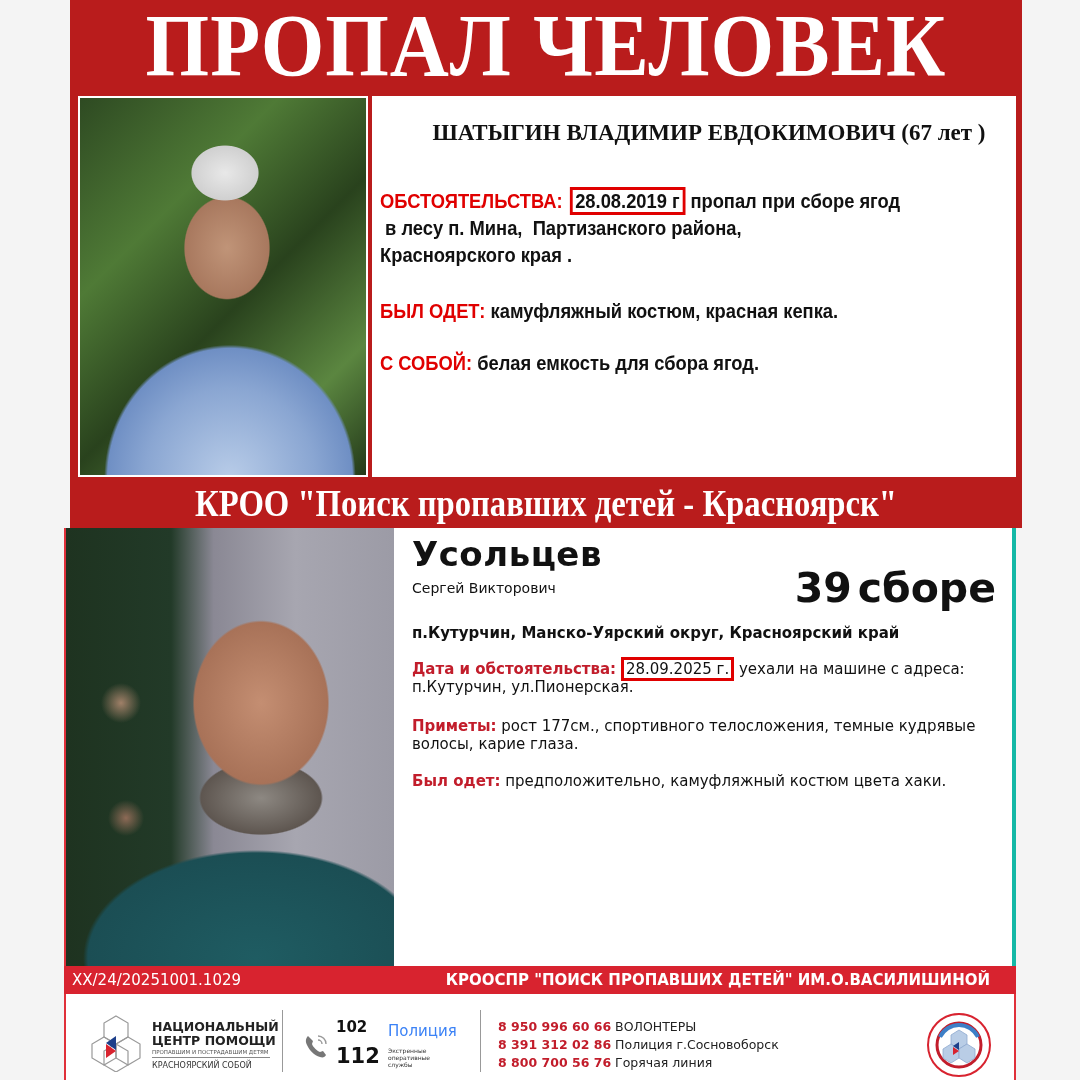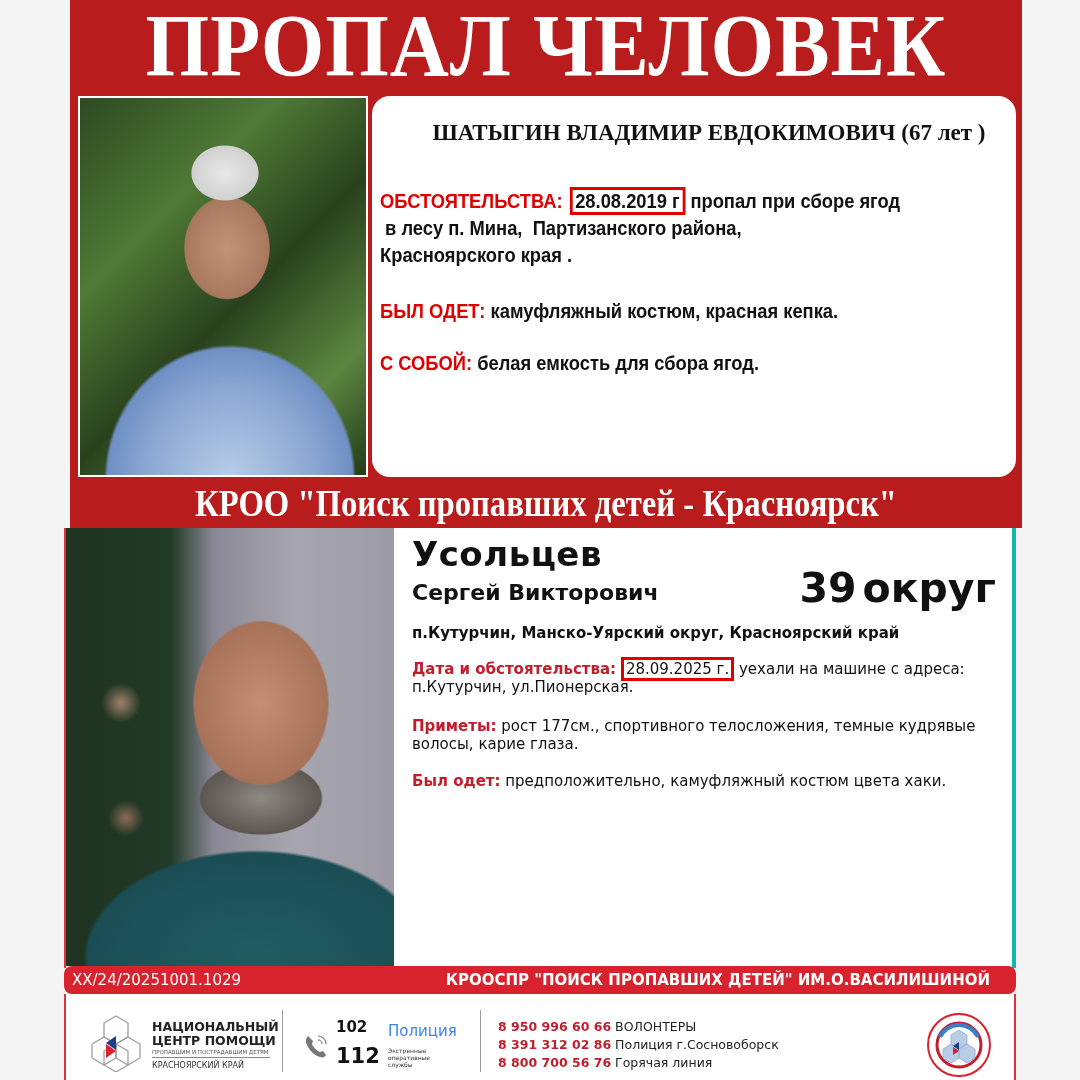--- a/index.html
+++ b/index.html
@@ -22,21 +22,20 @@
     border: 2px solid #fff; overflow: hidden;
     background:
       radial-gradient(ellipse 55px 45px at 145px 75px, #e8e8e8 0%, #d0d0d0 60%, transparent 62%),
       radial-gradient(ellipse 60px 72px at 147px 150px, #c09478 0%, #a8785e 70%, transparent 72%),
       radial-gradient(ellipse 170px 180px at 150px 380px, #b8cce8 0%, #8aa6d2 50%, #6f8fc4 72%, transparent 74%),
       linear-gradient(135deg, #2e4a22 0%, #4f7a36 30%, #29421d 55%, #5b8640 80%, #243a1a 100%);
   }
   .info1 {
     position: absolute; left: 302px; top: 96px; width: 644px; height: 381px;
     background: #fff;
-    border-radius: 18px;
   }
   .p1-name {
     position: absolute; left: 0; top: 24px; width: 100%;
     text-align: center; padding-left: 30px;
     font-family: "Liberation Serif", serif; font-weight: bold; font-size: 23px; color: #111;
   }
   .p1-row { position: absolute; left: 8px; font-weight: bold; font-size: 19.5px; line-height: 27px; color: #111;
     font-family: "Liberation Sans", sans-serif; transform: scaleX(0.94); transform-origin: left top; white-space: nowrap; }
   .p1-row .lbl { color: #e00000; }
   .p1-row .hl { border: 3px solid #e00000; padding: 0 3px; margin-left: 2px; }
@@ -58,35 +57,35 @@
     background:
       radial-gradient(ellipse 95px 115px at 195px 175px, #c48e72 0%, #a87258 70%, transparent 72%),
       radial-gradient(ellipse 100px 60px at 195px 270px, #8d8882 0%, #5e5650 60%, transparent 62%),
       radial-gradient(ellipse 240px 150px at 190px 430px, #1f5c62 0%, #1b4e54 70%, transparent 72%),
       radial-gradient(circle 20px at 55px 175px, #a08068 0%, transparent 100%),
       radial-gradient(circle 18px at 60px 290px, #8d6a56 0%, transparent 100%),
       linear-gradient(90deg, #1e3320 0%, #223a28 32%, #8a8894 45%, #a7a6b0 70%, #9c9ba6 100%);
   }
   .info2 { position: absolute; left: 338px; top: 0; width: 606px; height: 438px; color: #111; font-family: "DejaVu Sans", sans-serif; }
   .p2-surname { position: absolute; left: 8px; top: 6px; font-size: 34px; font-weight: bold; letter-spacing: 0.5px; }
-  .p2-given { position: absolute; left: 8px; top: 52px; font-size: 22px; font-weight: bold; }
+  .p2-given { position: absolute; left: 8px; top: 52px; font-size: 14px; font-weight: normal; }
   .p2-age { position: absolute; right: 14px; top: 36px; font-size: 41px; font-weight: bold; }
   .p2-age span + span { margin-left: 6px; }
   .p2-place { position: absolute; left: 8px; top: 96px; font-size: 15px; font-weight: bold; }
   .p2-para { position: absolute; left: 8px; font-size: 15px; line-height: 18px; width: 590px; }
   .p2-para .lbl { color: #c21d2b; font-weight: bold; text-align: center; }
   .p2-para .hl { border: 3px solid #e00000; padding: 0 2px; }
   .pa-date { top: 132px; }
   .pa-signs { top: 189px; }
   .pa-dress { top: 244px; }
 
   
   .strip {
     position: absolute; left: 0; top: 966px; width: 952px; height: 28px;
-    background: #d8232f; color: #fff; font-size: 15px; line-height: 28px; border-radius: 8px;
+    background: #d8232f; color: #fff; font-size: 15px; line-height: 28px;
   }
   .strip-code { position: absolute; left: 8px; top: 0; font-weight: normal; }
   .strip-org { position: absolute; right: 26px; top: 0; font-weight: bold; }
 
   .contacts { position: absolute; left: 0; top: 994px; width: 952px; height: 96px; background: #fff; border-left: 2px solid #e0303a; border-right: 2px solid #e0303a; }
   .logo1 { position: absolute; left: 24px; top: 20px; width: 52px; height: 58px; }
   .nc-title { position: absolute; left: 86px; top: 26px; font-size: 12.5px; font-weight: bold; color: #222; line-height: 14px; }
   .nc-sub { position: absolute; left: 86px; top: 55px; font-size: 5.5px; color: #555; width: 118px; border-bottom: 1px solid #888; padding-bottom: 2px; }
   .nc-region { position: absolute; left: 86px; top: 67px; font-size: 8px; color: #333; }
   .vdiv { position: absolute; top: 16px; width: 1px; height: 62px; background: #999; }
@@ -134,21 +133,21 @@
     <div class="org-banner">КРОО "Поиск пропавших детей - Красноярск"</div>
   </div>
 
   <div class="bottom-block">
     <div class="photo2" title="Фото: мужчина с бородой в бирюзовой футболке у новогодней ёлки"></div>
 
     <div class="info2">
       <div class="p2-surname">Усольцев</div>
       <div class="p2-given">Сергей Викторович</div>
       <div class="p2-age">
-        <span>39</span><span>округ</span>
+        <span>39</span><span>сборе</span>
       </div>
       <div class="p2-place">п.Кутурчин, Манско-Уярский округ, Красноярский край</div>
 
       <div class="p2-para pa-date">
         <span class="lbl">Дата и обстоятельства:</span>
         <span class="hl">28.09.2025 г.</span>
         <span>уехали на машине с адреса: п.Кутурчин, ул.Пионерская.</span>
       </div>
 
       <div class="p2-para pa-signs">
@@ -177,21 +176,21 @@
         <polygon points="26,30 38,37 38,51 26,58 14,51 14,37"></polygon>
       </g>
       <polygon points="26,22 26,36 16,29" fill="#1d3f8a"></polygon>
       <polygon points="16,30 26,37 16,44" fill="#d8232f"></polygon>
     </svg>
     <div class="nc-title">
       <div>НАЦИОНАЛЬНЫЙ</div>
       <div>ЦЕНТР ПОМОЩИ</div>
     </div>
     <div class="nc-sub">ПРОПАВШИМ И ПОСТРАДАВШИМ ДЕТЯМ</div>
-    <div class="nc-region">КРАСНОЯРСКИЙ КРАЙ</div>
+    <div class="nc-region">КРАСНОЯРСКИЙ СОБОЙ</div>
 
     <div class="vdiv" style="left:216px"></div>
 
     <svg class="phone-icon" viewBox="0 0 28 28">
       <path d="M6 4 C4 6 3 9 5 13 C8 19 12 23 18 25 C21 26 23 25 24 23 L21 19 L18 20 C15 19 11 15 10 12 L11 9 Z" fill="#777"></path>
       <path d="M16 4 A8 8 0 0 1 24 12" fill="none" stroke="#999" stroke-width="1.4"></path>
       <path d="M16 8 A4 4 0 0 1 20 12" fill="none" stroke="#999" stroke-width="1.4"></path>
     </svg>
     <div class="em-102">102</div>
     <div class="em-102-lbl">Полиция</div>

